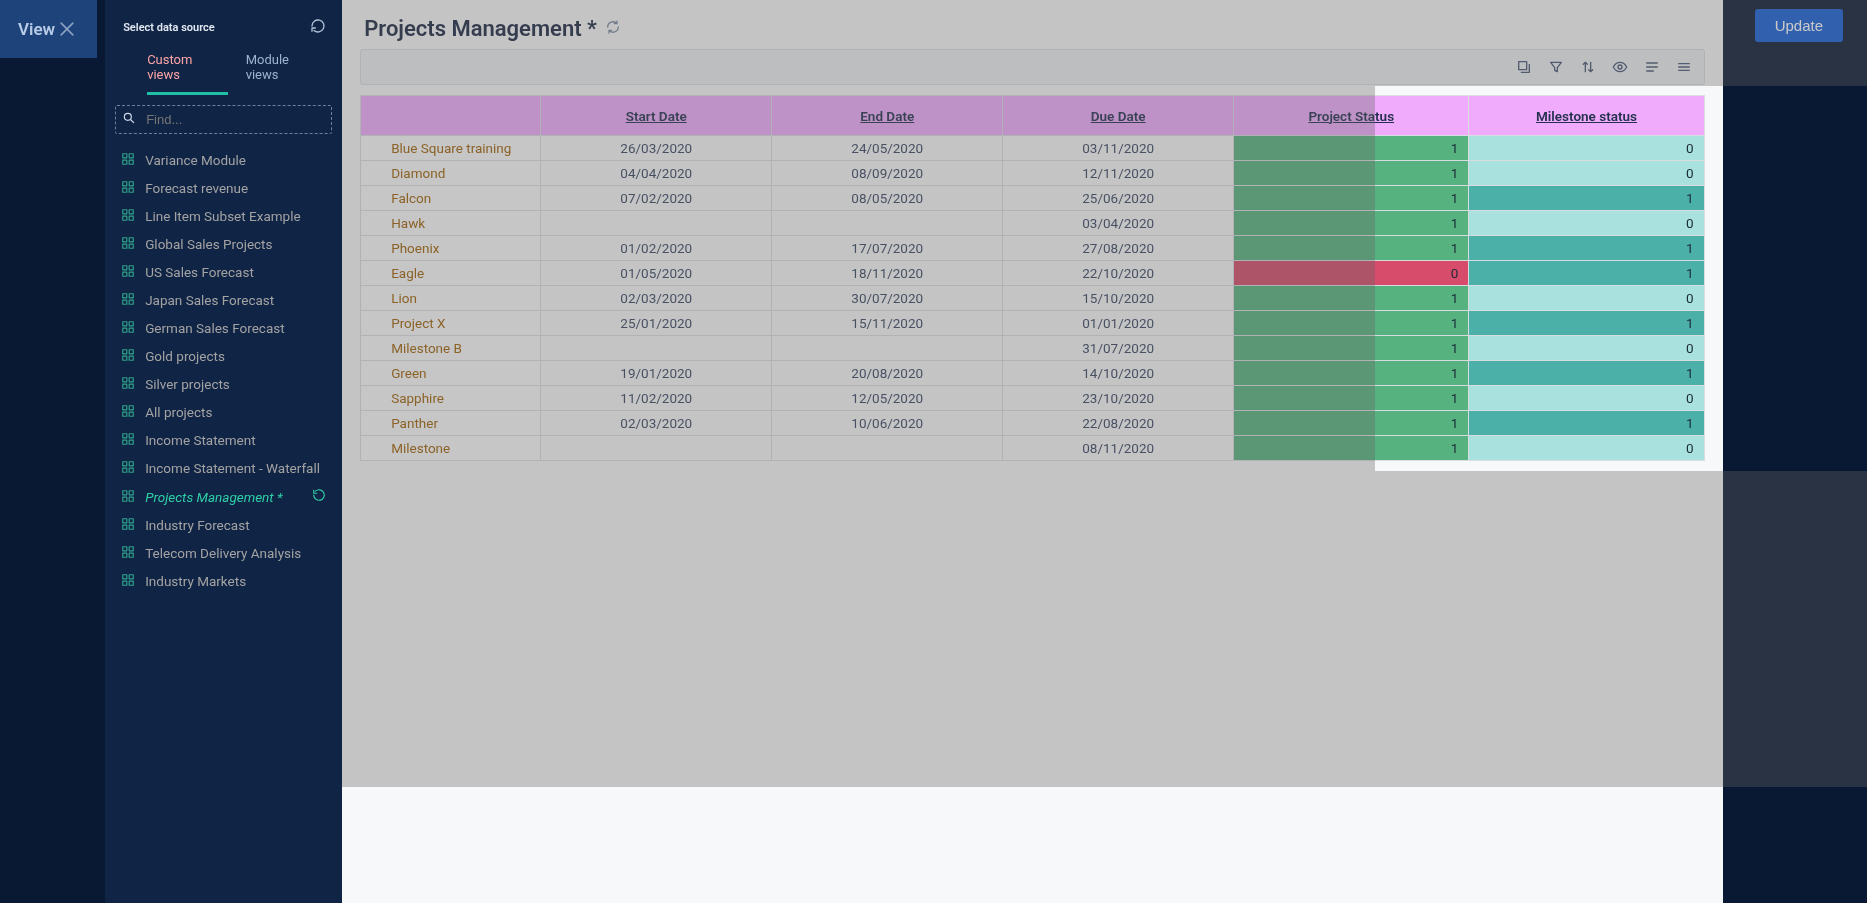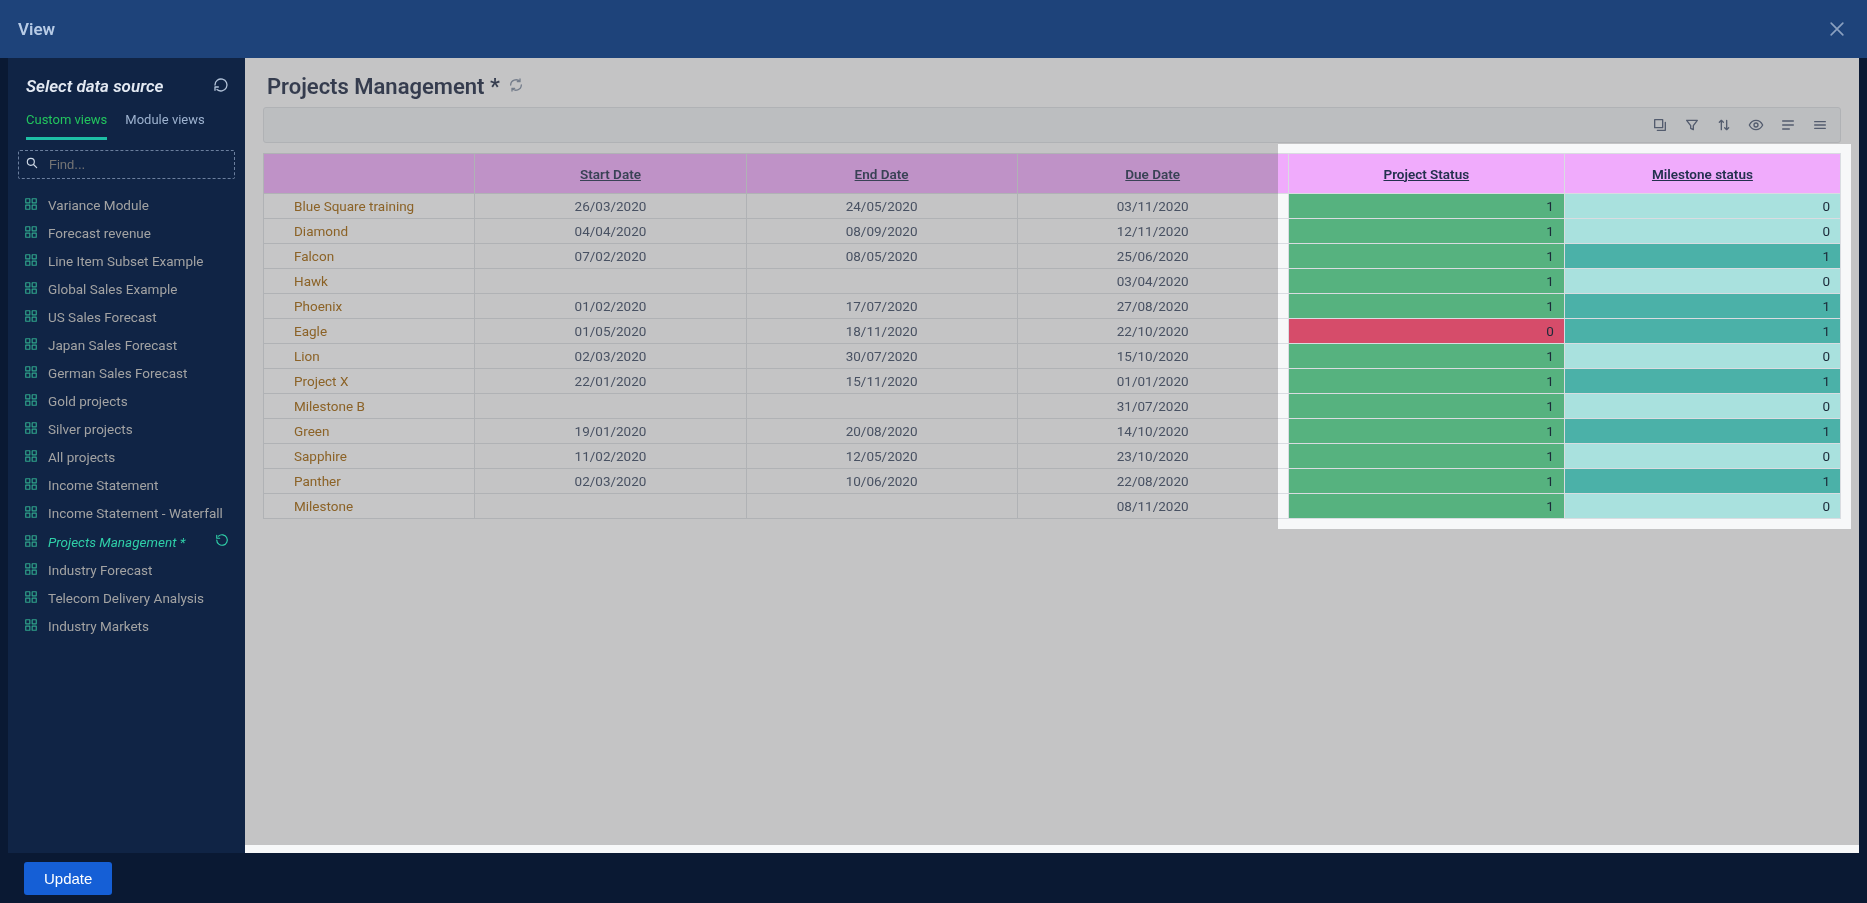--- a/index.html
+++ b/index.html
@@ -1,29 +1,29 @@
 <!DOCTYPE html>
 <html><head>
 <meta charset="utf-8">
 <style>
 * { box-sizing: border-box; margin: 0; padding: 0; }
 html, body { width: 1867px; height: 903px; font-family: -apple-system, "Segoe UI", Roboto, Arial, sans-serif; background: #000; overflow: hidden; }
-.frame { position: relative; width: 100%; height: 100%; background: #0a1933; display: flex; flex-direction: column; }
+.frame { position: relative; width: 100%; height: 100%; background: #0a1933; display: flex; flex-direction: row; }
 .titlebar { height: 58px; background: #1e437a; display: flex; align-items: center; padding: 0 18px; }
 .titlebar-title { color: #b7cbe6; font-size: 17px; font-weight: 600; }
 .titlebar-spacer { flex: 1; }
 .titlebar-close { width: 24px; height: 24px; color: #8aa0c0; cursor: pointer; display:flex; align-items:center; justify-content:center; }
 .body { flex: 1; display: flex; min-height: 0; padding: 0 8px; }
 .sidebar { width: 237px; background: #102445; color: #d3dde8; padding: 10px 0 0 0; display:flex; flex-direction:column; }
 .sidebar-header { display:flex; align-items:center; padding: 8px 14px 10px 18px; }
-.sidebar-header-title { font-size: 17px; font-weight:600; color:#e3e9f2; flex:1;font-style:italic; }
+.sidebar-header-title { font-size: 11px; font-weight:600; color:#e3e9f2; flex:1; }
 .refresh-icon { width:18px; height:18px; color:#b3c3d9; cursor:pointer; }
 .tabs { display:flex; gap:18px; padding: 0 18px; font-size:13px; }
 .tab { padding: 6px 0 10px 0; color:#9db2cf; cursor:pointer; border-bottom:3px solid transparent; }
-.tab.active { color:#22c55e; border-bottom-color:#1ebfa5; }
+.tab.active { color:#fca5a5; border-bottom-color:#1ebfa5;margin-left:24px; }
 .search-wrap { margin: 10px 10px 8px 10px; border:1px dashed #6b7f9e; border-radius:2px; display:flex; align-items:center; padding:4px 6px; gap:10px; }
 .search-wrap .mag { color:#cfd9e6; }
 .search-input { flex:1; background:transparent; border:none; outline:none; color:#cfd9e6; font-size:13px; }
 .nav { overflow-y:auto; padding: 4px 0 10px 0; }
 .nav-item { display:flex; align-items:center; gap:8px; padding:6px 16px; font-size:13.5px; color:#a3a3a3; cursor:pointer; }
 .nav-item .grid-icon { width:16px; height:16px; color:#2fa38b; flex-shrink:0; }
 .nav-item.active { color:#2fcfa8; font-style:italic; }
 .nav-item .revert { margin-left:auto; color:#2fcfa8; }
 .main { flex:1; position:relative; background:#f7f8f9; display:flex; flex-direction:column; min-height:0; }
 .main-head { padding: 16px 22px 8px 22px; display:flex; align-items:center; gap:8px; color:#1c2743; }
@@ -118,21 +118,21 @@
               </svg></span>
             <span>Line Item Subset Example</span>
           </div>
           <div class="nav-item">
             <span class="grid-icon"><svg viewBox="0 0 24 24" width="14" height="14">
                 <rect x="3" y="3" width="7" height="7"></rect>
                 <rect x="14" y="3" width="7" height="7"></rect>
                 <rect x="3" y="14" width="7" height="7"></rect>
                 <rect x="14" y="14" width="7" height="7"></rect>
               </svg></span>
-            <span>Global Sales Example</span>
+            <span>Global Sales Projects</span>
           </div>
           <div class="nav-item">
             <span class="grid-icon"><svg viewBox="0 0 24 24" width="14" height="14">
                 <rect x="3" y="3" width="7" height="7"></rect>
                 <rect x="14" y="3" width="7" height="7"></rect>
                 <rect x="3" y="14" width="7" height="7"></rect>
                 <rect x="14" y="14" width="7" height="7"></rect>
               </svg></span>
             <span>US Sales Forecast</span>
           </div>
@@ -356,21 +356,21 @@
               <tr>
                 <td class="rowhead">Lion</td>
                 <td class="datecell">02/03/2020</td>
                 <td class="datecell">30/07/2020</td>
                 <td class="datecell">15/10/2020</td>
                 <td class="statuscell status-green">1</td>
                 <td class="statuscell status-light">0</td>
               </tr>
               <tr>
                 <td class="rowhead">Project X</td>
-                <td class="datecell">22/01/2020</td>
+                <td class="datecell">25/01/2020</td>
                 <td class="datecell">15/11/2020</td>
                 <td class="datecell">01/01/2020</td>
                 <td class="statuscell status-green">1</td>
                 <td class="statuscell status-teal">1</td>
               </tr>
               <tr>
                 <td class="rowhead">Milestone B</td>
                 <td class="datecell"></td>
                 <td class="datecell"></td>
                 <td class="datecell">31/07/2020</td>

